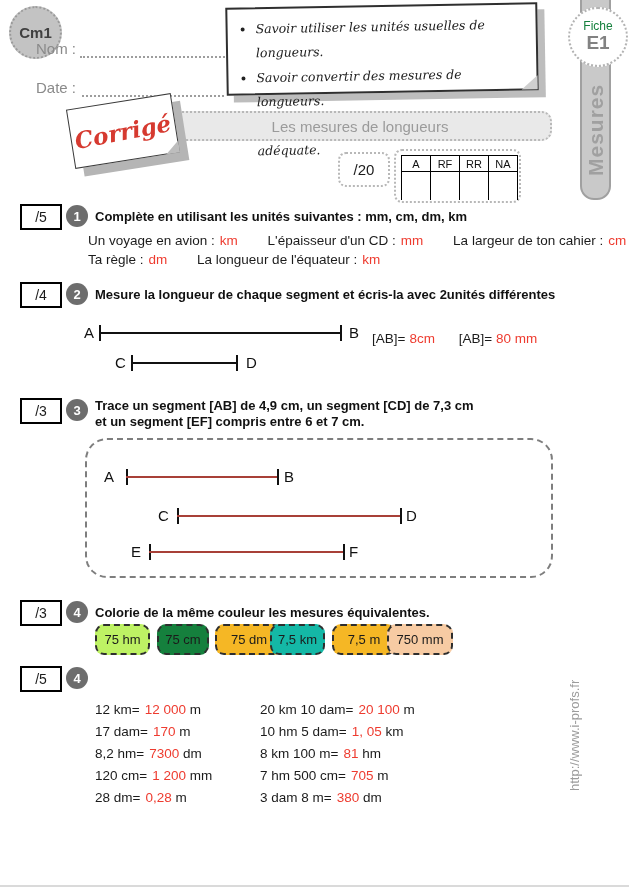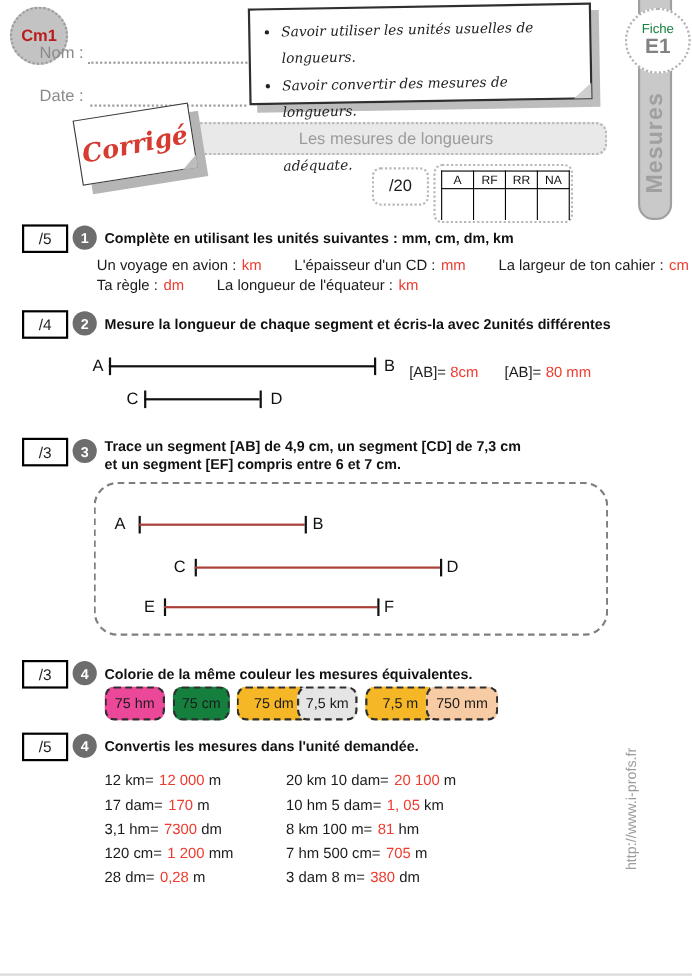--- a/index.html
+++ b/index.html
@@ -2,21 +2,21 @@
 <html><head>
 <meta charset="utf-8">
 <style>
   html,body{margin:0;padding:0;background:#ffffff;}
   #sheet{position:relative;width:629px;height:890px;background:#fff;overflow:hidden;
          font-family:"Liberation Sans",sans-serif;color:#1b1b1b;}
 
   
   .cm1-badge{position:absolute;left:9px;top:6px;width:49px;height:49px;border-radius:50%;
     background:#c3c3c3;border:2px dotted #9a9a9a;display:flex;align-items:center;justify-content:center;
-    color:#b91c1c;font-weight:bold;font-size:15px;}
+    color:#404040;font-weight:bold;font-size:15px;}
   .id-label{position:absolute;font-size:15px;color:#8a8a8a;}
   .dotline{position:absolute;border-bottom:2px dotted #9d9d9d;height:14px;}
 
   .obj-note{position:absolute;left:226px;top:5px;width:312px;height:88px;background:#fff;
     border:2px solid #2f2f2f;box-shadow:7px 7px 0 #bdbdbd;transform:rotate(-1deg);
     padding:8px 10px 0 14px;box-sizing:border-box;}
   .obj-note:after{content:"";position:absolute;right:-1px;bottom:-1px;width:0;height:0;
     border-style:solid;border-width:0 0 14px 16px;border-color:transparent transparent #cfcfcf transparent;}
   .obj-list{margin:0;padding-left:14px;font-family:"DejaVu Serif",serif;font-style:italic;
     font-size:12.5px;line-height:1.95;color:#222;}
@@ -203,51 +203,50 @@
   <span class="seg-letter" style="left:131px;top:543px;">E</span>
   <span class="seg-tick" style="left:149px;top:544px;"></span>
   <span class="seg-line red" style="left:149px;top:551px;width:194px;"></span>
   <span class="seg-tick" style="left:343px;top:544px;"></span>
   <span class="seg-letter" style="left:349px;top:543px;">F</span>
 
   <div class="score-box" style="left:20px;top:600px;">/3</div>
   <div class="num-circle" style="left:66px;top:601px;">4</div>
   <div class="ex-title" style="left:95px;top:605px;">Colorie de la même couleur les mesures équivalentes.</div>
 
-  <div class="eqbox eqbox1" style="background:#ec4899">
+  <div class="eqbox eqbox1" style="background:#bef264">
     <span>75 hm</span>
   </div>
   <div class="eqbox eqbox2" style="background:#15803d">
     <span>75 cm</span>
   </div>
   <div class="eqbox eqbox3" style="background:#f5b725">
     <span>75 dm</span>
   </div>
-  <div class="eqbox eqbox4" style="background:#e5e5e5">
+  <div class="eqbox eqbox4" style="background:#14b8a6">
     <span>7,5 km</span>
   </div>
   <div class="eqbox eqbox5" style="background:#f5b725">
     <span>7,5 m</span>
   </div>
   <div class="eqbox eqbox6" style="background:#f7cba3">
     <span>750 mm</span>
   </div>
 
   <div class="score-box" style="left:20px;top:666px;">/5</div>
   <div class="num-circle" style="left:66px;top:667px;">4</div>
-  <div class="ex-title" style="left:95px;top:671px;">Convertis les mesures dans l'unité demandée.</div>
 
   <div class="conv-row" style="left:95px;top:702px;">
     <span>12 km=</span><span class="ans">12 000</span>&nbsp;<span>m</span>
   </div>
   <div class="conv-row" style="left:95px;top:724px;">
     <span>17 dam=</span><span class="ans">170</span>&nbsp;<span>m</span>
   </div>
   <div class="conv-row" style="left:95px;top:746px;">
-    <span>3,1 hm=</span><span class="ans">7300</span>&nbsp;<span>dm</span>
+    <span>8,2 hm=</span><span class="ans">7300</span>&nbsp;<span>dm</span>
   </div>
   <div class="conv-row" style="left:95px;top:768px;">
     <span>120 cm=</span><span class="ans">1 200</span>&nbsp;<span>mm</span>
   </div>
   <div class="conv-row" style="left:95px;top:790px;">
     <span>28 dm=</span><span class="ans">0,28</span>&nbsp;<span>m</span>
   </div>
 
   <div class="conv-row" style="left:260px;top:702px;">
     <span>20 km 10 dam=</span><span class="ans">20 100</span>&nbsp;<span>m</span>

